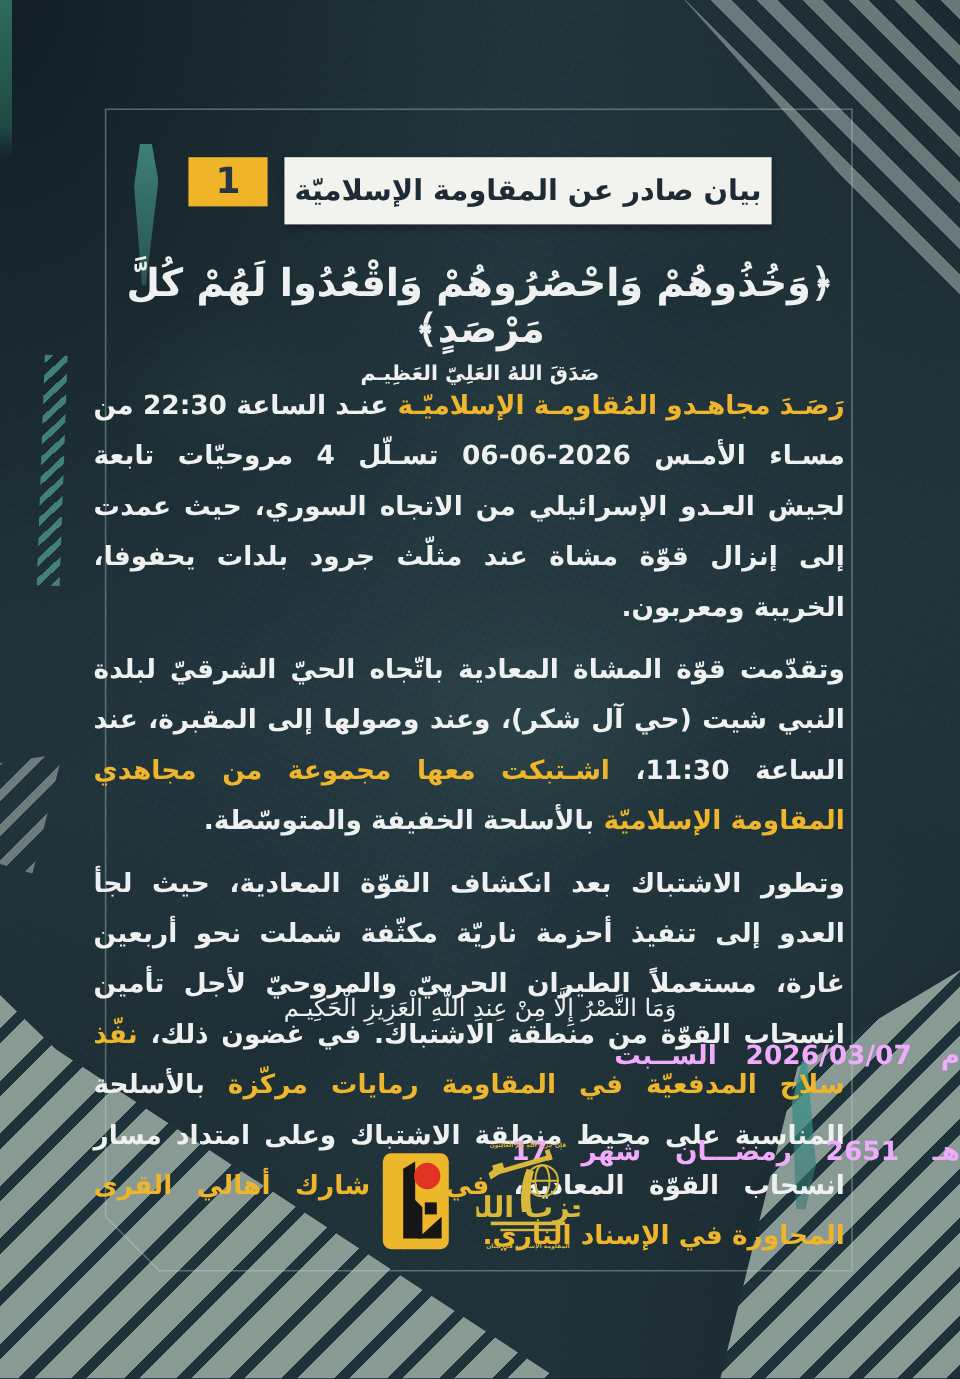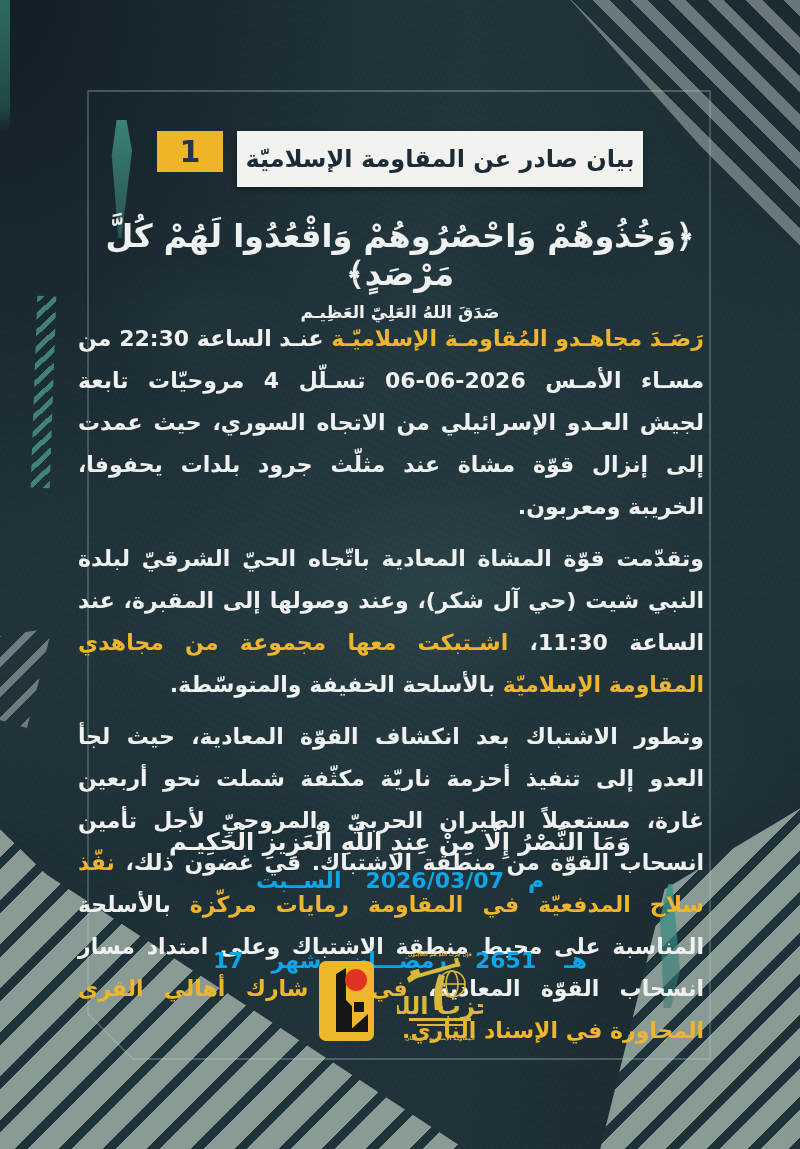--- a/index.html
+++ b/index.html
@@ -78,23 +78,23 @@
 
   
   .bodytext{ position:absolute; left:78px; top:318px; width:626px; direction:rtl;
     color:#eef1ef; font-size:22px; font-weight:700; line-height:42px;
     text-align:justify; }
   .bodytext p{ margin-bottom:10px; }
   .yl{ color:#eeb62c; }
 
   
   .closing{ position:absolute; left:0; right:0; top:828px; text-align:center; direction:rtl;
-    color:#eef1ef; font-size:24px; font-weight:700; }
+    color:#eef1ef; font-size:20px; font-weight:400; }
   .date-line{ position:absolute; left:0; right:0; display:flex; direction:ltr;
-    justify-content:center; align-items:baseline; color:#0ea5e9; font-weight:800; font-size:22px; }
+    justify-content:flex-end; align-items:baseline; color:#f0abfc; font-weight:800; font-size:22px; }
   .date-greg{ top:868px; gap:24px; }
   .date-hijri{ top:948px; gap:28px; }
 
   
   .logos{ position:absolute; left:0; right:0; top:948px; display:flex; direction:ltr;
     justify-content:center; align-items:flex-start; gap:22px; }
   .emblem{ width:57px; height:82px; margin-top:12px; }
   .hezb{ width:86px; height:102px; }
   .hezb-tagline, .hezb-arc{ fill:#d9b93c; font-size:5px; font-weight:700; }
 </style>

